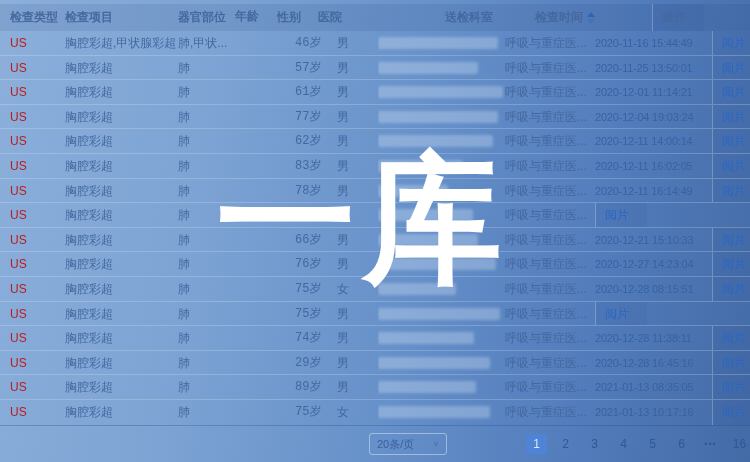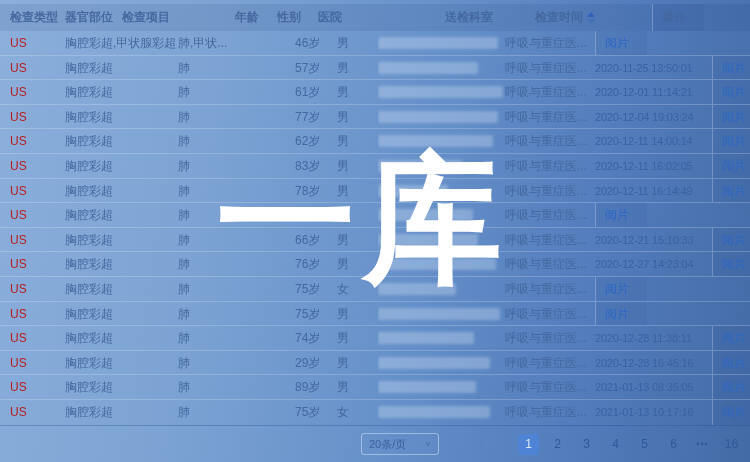--- a/index.html
+++ b/index.html
@@ -16,21 +16,21 @@
   }
   .tbody{border-bottom:1px solid rgba(30,70,140,0.30);}
   .tr{
     display:flex;height:24.6px;line-height:24.6px;padding-left:10px;
     border-bottom:1px solid rgba(255,255,255,0.20);
     box-sizing:border-box;
   }
   .tr:last-child{border-bottom:none;}
   .cell{flex:none;overflow:hidden;white-space:nowrap;font-size:12px;color:#44689f;}
   .c0{width:55px;} .c1{width:113px;} .c2{width:57px;} .c3{width:60px;}
-  .c4{width:42px;} .c5{width:41px;} .c6{width:127px;} .c7{width:90px;}
+  .c4{width:42px;font-family:Liberation Mono, monospace;} .c5{width:41px;} .c6{width:127px;} .c7{width:90px;}
   .c8{width:117px;} .c9{width:52px;}
   .cell.c9{border-left:1px solid rgba(255,255,255,0.25);background:rgba(18,48,108,0.05);padding-left:9px;box-sizing:border-box;}
   .thead .c9{border-left:1px solid rgba(255,255,255,0.25);padding-left:9px;box-sizing:border-box;}
   .cell-type{color:#b91c1c;}
   .cell-time{font-size:11px;letter-spacing:-0.2px;color:#3a62a2;}
   .link{color:var(--link-color,#2b66c4);cursor:pointer;}
   .redact{
     width:110px;height:12px;margin-top:6px;border-radius:2px;
     background:rgba(235,244,255,0.28);filter:blur(1.5px);
   }
@@ -41,21 +41,21 @@
   
   .watermark{
     position:absolute;left:216px;top:150px;z-index:9;
     font-size:140px;font-weight:700;line-height:1;letter-spacing:6px;
     color:var(--watermark-color,#ffffff);white-space:nowrap;pointer-events:none;
   }
   
   .footer{
     position:absolute;left:0;right:0;bottom:0;height:36px;
     display:flex;align-items:center;justify-content:flex-end;
-    padding-right:8px;gap:24px;
+    padding-right:0;gap:24px;
   }
   .page-size{
     width:62px;height:20px;line-height:20px;border:1px solid rgba(235,243,255,0.45);
     border-radius:3px;display:flex;align-items:center;justify-content:space-between;
     padding:0 7px;color:#3a5f9e;font-size:11px;cursor:pointer;margin-right:8px;
   }
   .page-size .chev{font-size:9px;color:#4a6ea6;transform:scaleY(0.8);}
   .pg-btn{
     min-width:21px;height:21px;line-height:21px;text-align:center;
     border-radius:3px;font-size:12px;color:#2f5899;cursor:pointer;flex:none;
@@ -63,41 +63,42 @@
   .pg-btn.prev{color:#5c80b8;font-size:14px;margin-right:2px;}
   .pg-btn.active{background:var(--accent,#4e83d6);color:#d9e7fa;}
   .pg-ellipsis{letter-spacing:1px;font-size:9px;}
 </style>
 </head>
 <body>
 
 <div class="table">
   <div class="thead">
       <div class="cell c0"><span>检查类型</span></div>
+      <div class="cell c1"><span>检查项目</span></div>
       <div class="cell c2"><span>器官部位</span></div>
-      <div class="cell c1"><span>检查项目</span></div>
       <div class="cell c4"><span>年龄</span></div>
       <div class="cell c5"><span>性别</span></div>
       <div class="cell c6"><span>医院</span></div>
       <div class="cell c7"><span>送检科室</span></div>
       <div class="cell c8"><span>检查时间</span><span class="sort-caret"><span class="caret up"></span><span class="caret down"></span></span></div>
       <div class="cell c9"><span>操作</span></div>
     </div>
   <div class="tbody">
       <div class="tr">
         <div class="cell c0 cell-type">US</div>
         <div class="cell c1">胸腔彩超,甲状腺彩超</div>
         <div class="cell c2">肺,甲状...</div>
         <div class="cell c3"></div>
         <div class="cell c4">46岁</div>
         <div class="cell c5">男</div>
         <div class="cell c6">
           <div class="redact" style="width: 120px;"></div>
         </div>
         <div class="cell c7">呼吸与重症医...</div>
+        <div class="cell c8 cell-time">2020-11-16 15:44:49</div>
         <div class="cell c9"><span class="link">阅片</span></div>
       </div>
       <div class="tr">
         <div class="cell c0 cell-type">US</div>
         <div class="cell c1">胸腔彩超</div>
         <div class="cell c2">肺</div>
         <div class="cell c3"></div>
         <div class="cell c4">57岁</div>
         <div class="cell c5">男</div>
         <div class="cell c6">
@@ -222,20 +223,21 @@
         <div class="cell c0 cell-type">US</div>
         <div class="cell c1">胸腔彩超</div>
         <div class="cell c2">肺</div>
         <div class="cell c3"></div>
         <div class="cell c4">75岁</div>
         <div class="cell c5">女</div>
         <div class="cell c6">
           <div class="redact" style="width: 78px;"></div>
         </div>
         <div class="cell c7">呼吸与重症医...</div>
+        <div class="cell c8 cell-time">2020-12-28 08:15:51</div>
         <div class="cell c9"><span class="link">阅片</span></div>
       </div>
       <div class="tr">
         <div class="cell c0 cell-type">US</div>
         <div class="cell c1">胸腔彩超</div>
         <div class="cell c2">肺</div>
         <div class="cell c3"></div>
         <div class="cell c4">75岁</div>
         <div class="cell c5">男</div>
         <div class="cell c6">

